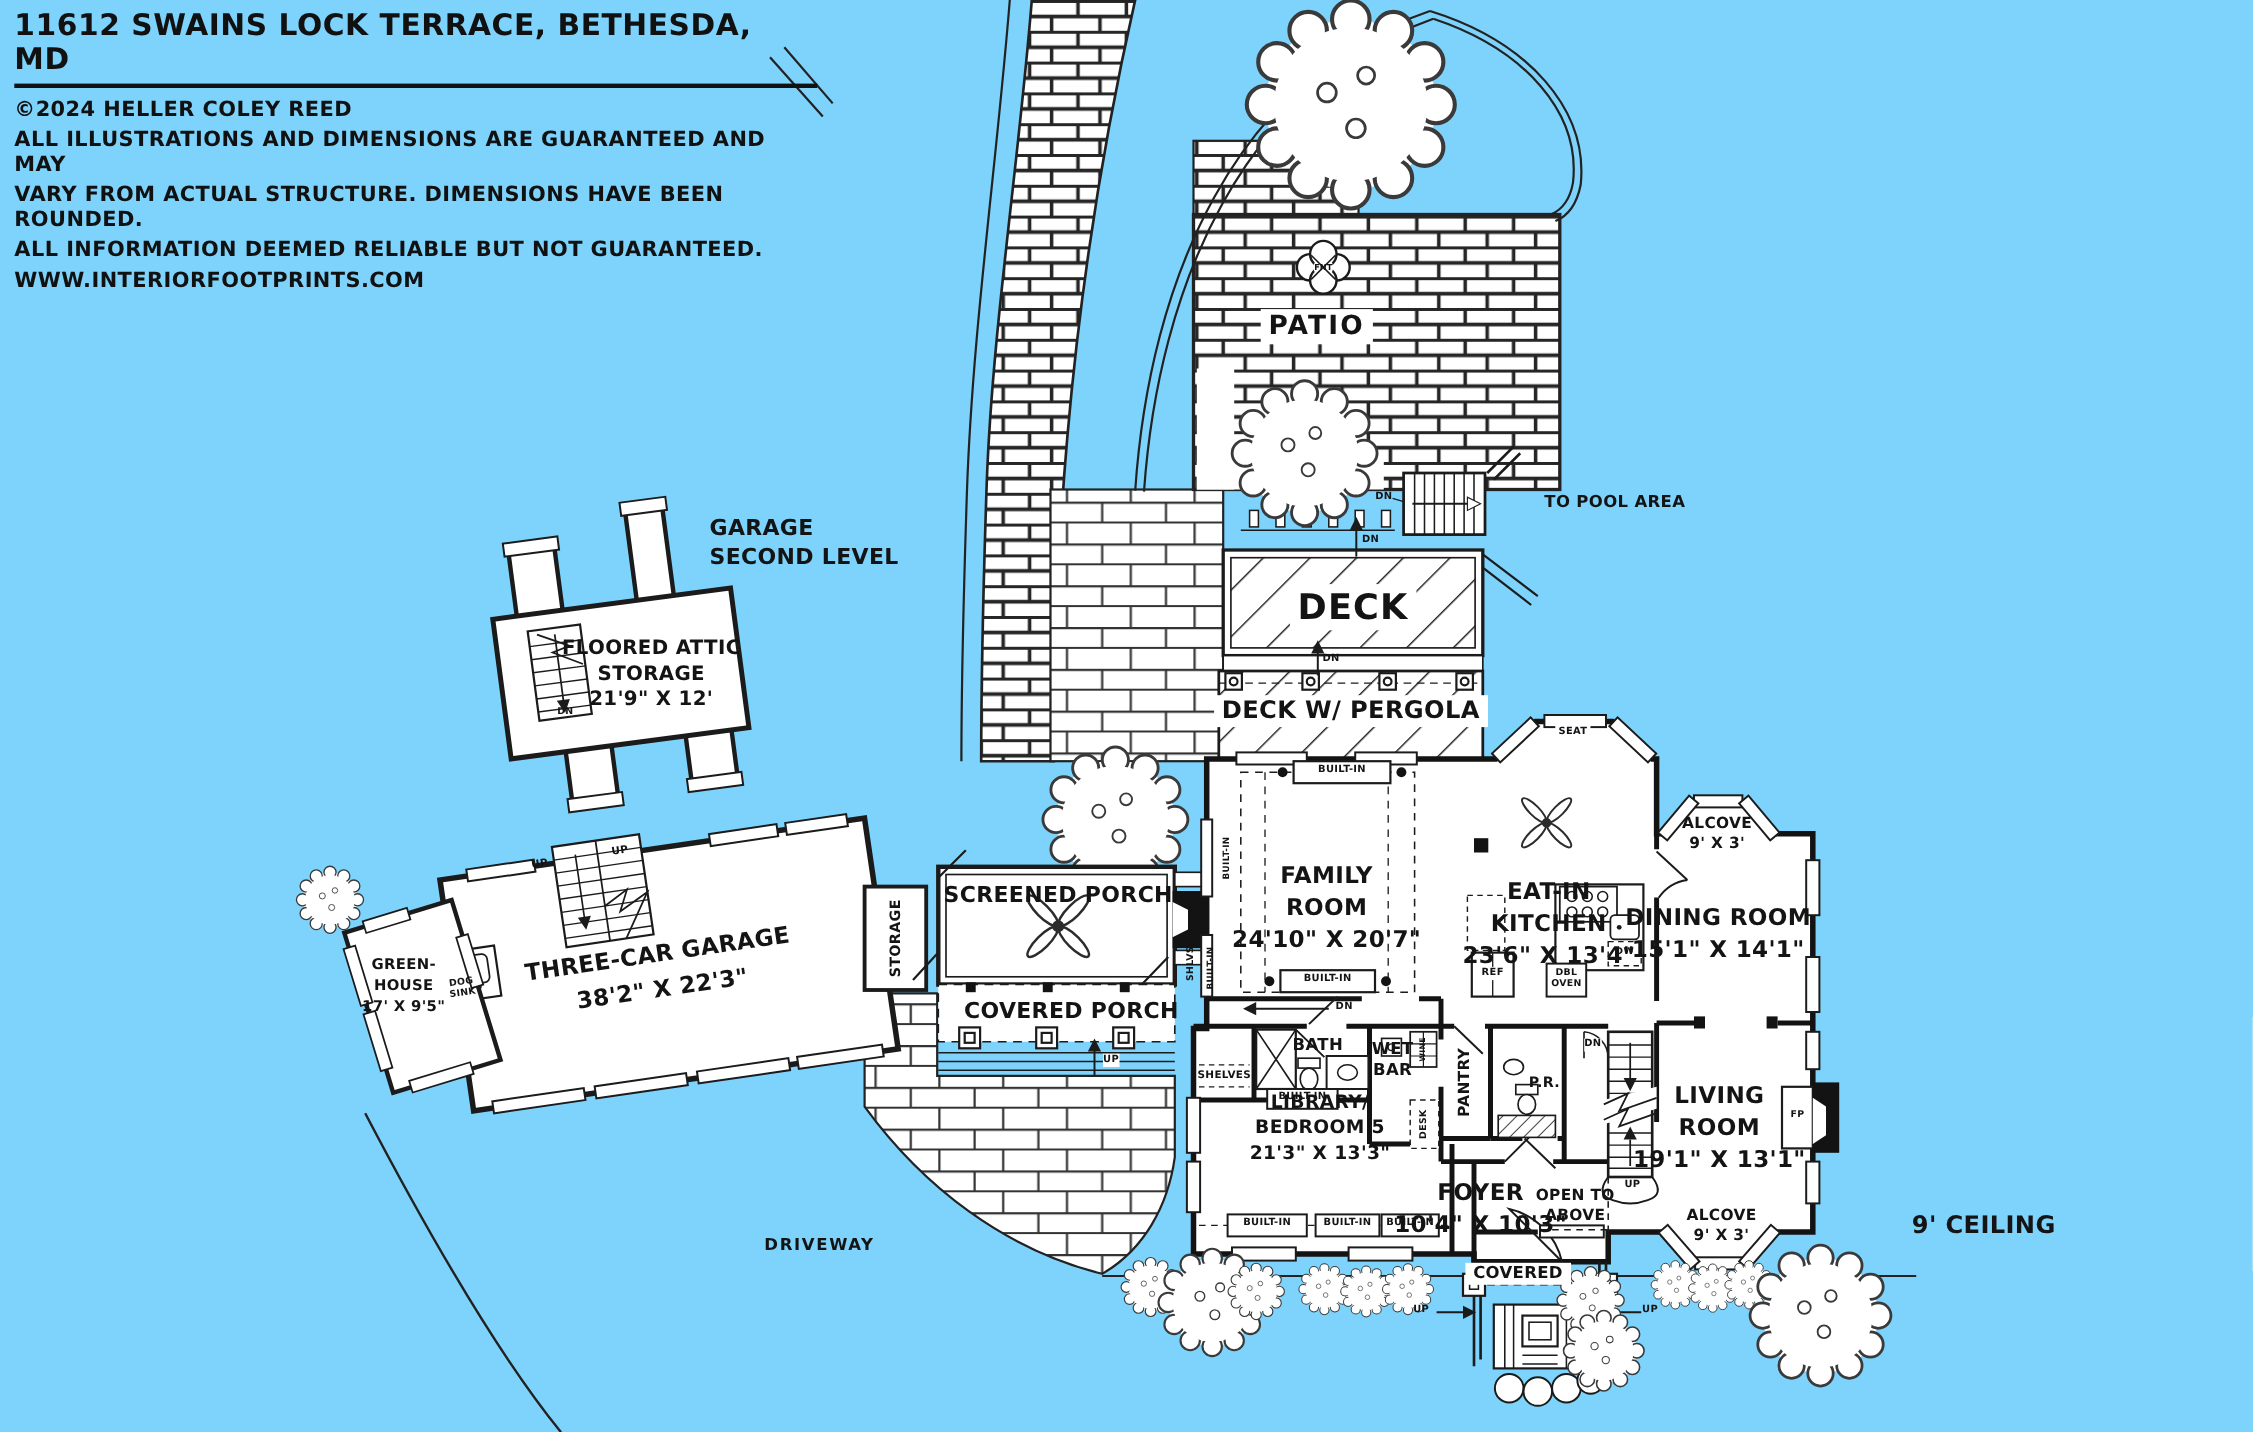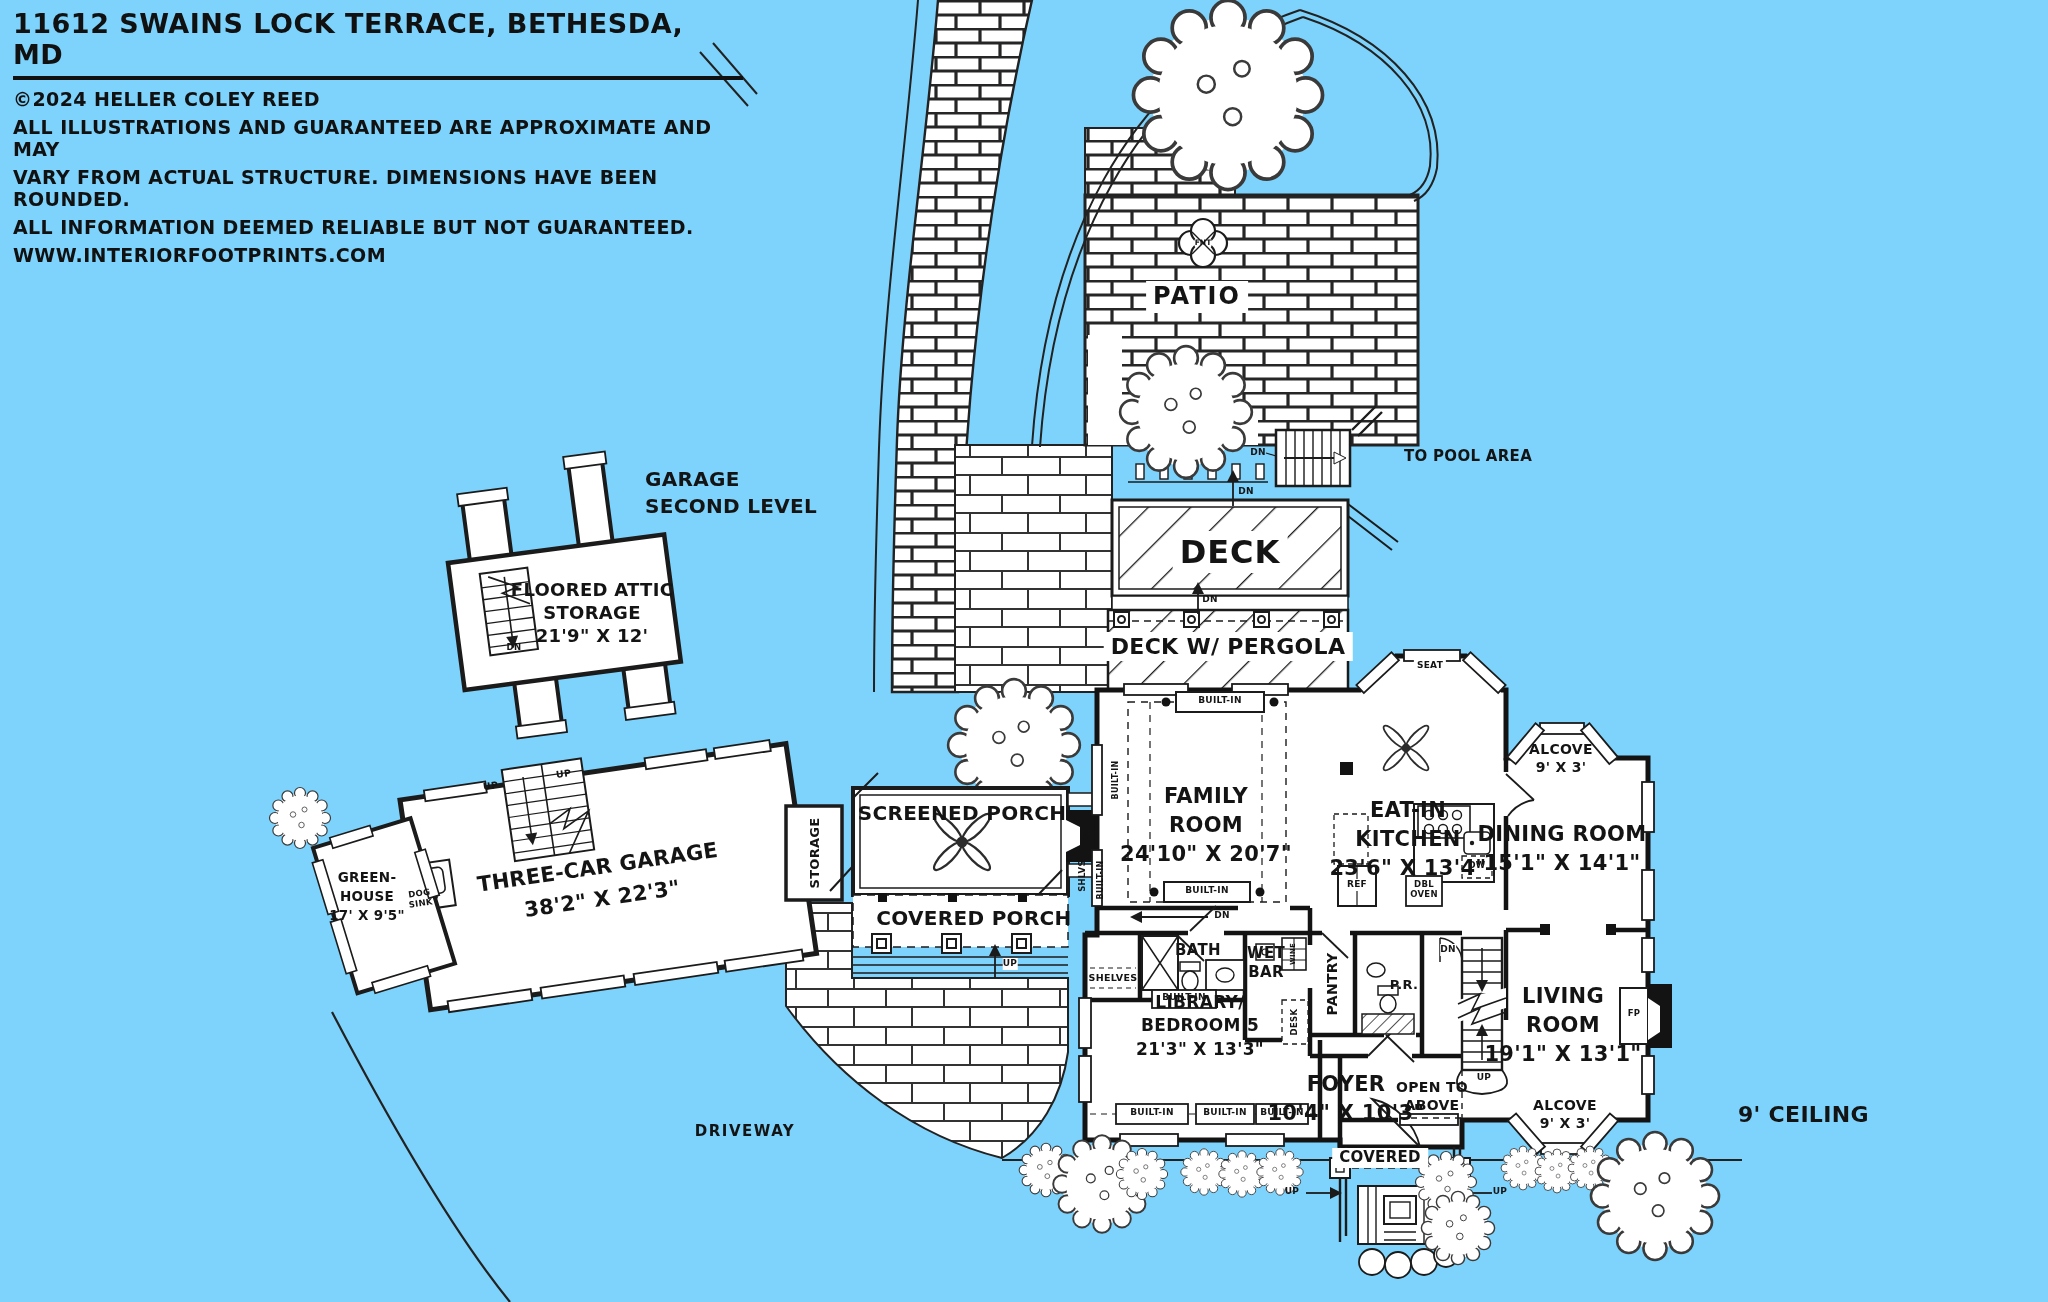--- a/index.html
+++ b/index.html
@@ -459,21 +459,21 @@
   <use href="#bushSym" transform="translate(1523,1168) scale(0.36)"></use>
   <use href="#bushSym" transform="translate(1557,1171) scale(0.36)"></use>
   <use href="#bushSym" transform="translate(1590,1168) scale(0.36)"></use>
   <use href="#bushSym" transform="translate(1655,1196) scale(1.05)"></use>
 </g>
 </svg>
 
 <div class="hdr">
   <div class="title">11612 SWAINS LOCK TERRACE, BETHESDA, MD</div>
   <div class="line">©2024 HELLER COLEY REED</div>
-  <div class="line">ALL ILLUSTRATIONS AND GUARANTEED ARE APPROXIMATE AND MAY</div>
+  <div class="line">ALL ILLUSTRATIONS AND DIMENSIONS ARE GUARANTEED AND MAY</div>
   <div class="line">VARY FROM ACTUAL STRUCTURE. DIMENSIONS HAVE BEEN ROUNDED.</div>
   <div class="line">ALL INFORMATION DEEMED RELIABLE BUT NOT GUARANTEED.</div>
   <div class="line">WWW.INTERIORFOOTPRINTS.COM</div>
 </div>
 
 <div class="lbl c plate" style="left:1197px;top:281px;font-size:24px;letter-spacing:2px;">PATIO</div>
 <div class="lbl c" style="left:1203px;top:238px;font-size:7.5px;letter-spacing:0;">FNT</div>
 <div class="lbl c" style="left:1468px;top:447px;font-size:15px;">TO POOL AREA</div>
 <div class="lbl c plate" style="left:1230px;top:531px;font-size:32px;letter-spacing:1px;">DECK</div>
 <div class="lbl c plate" style="left:1228px;top:632px;font-size:22px;">DECK W/ PERGOLA</div>

